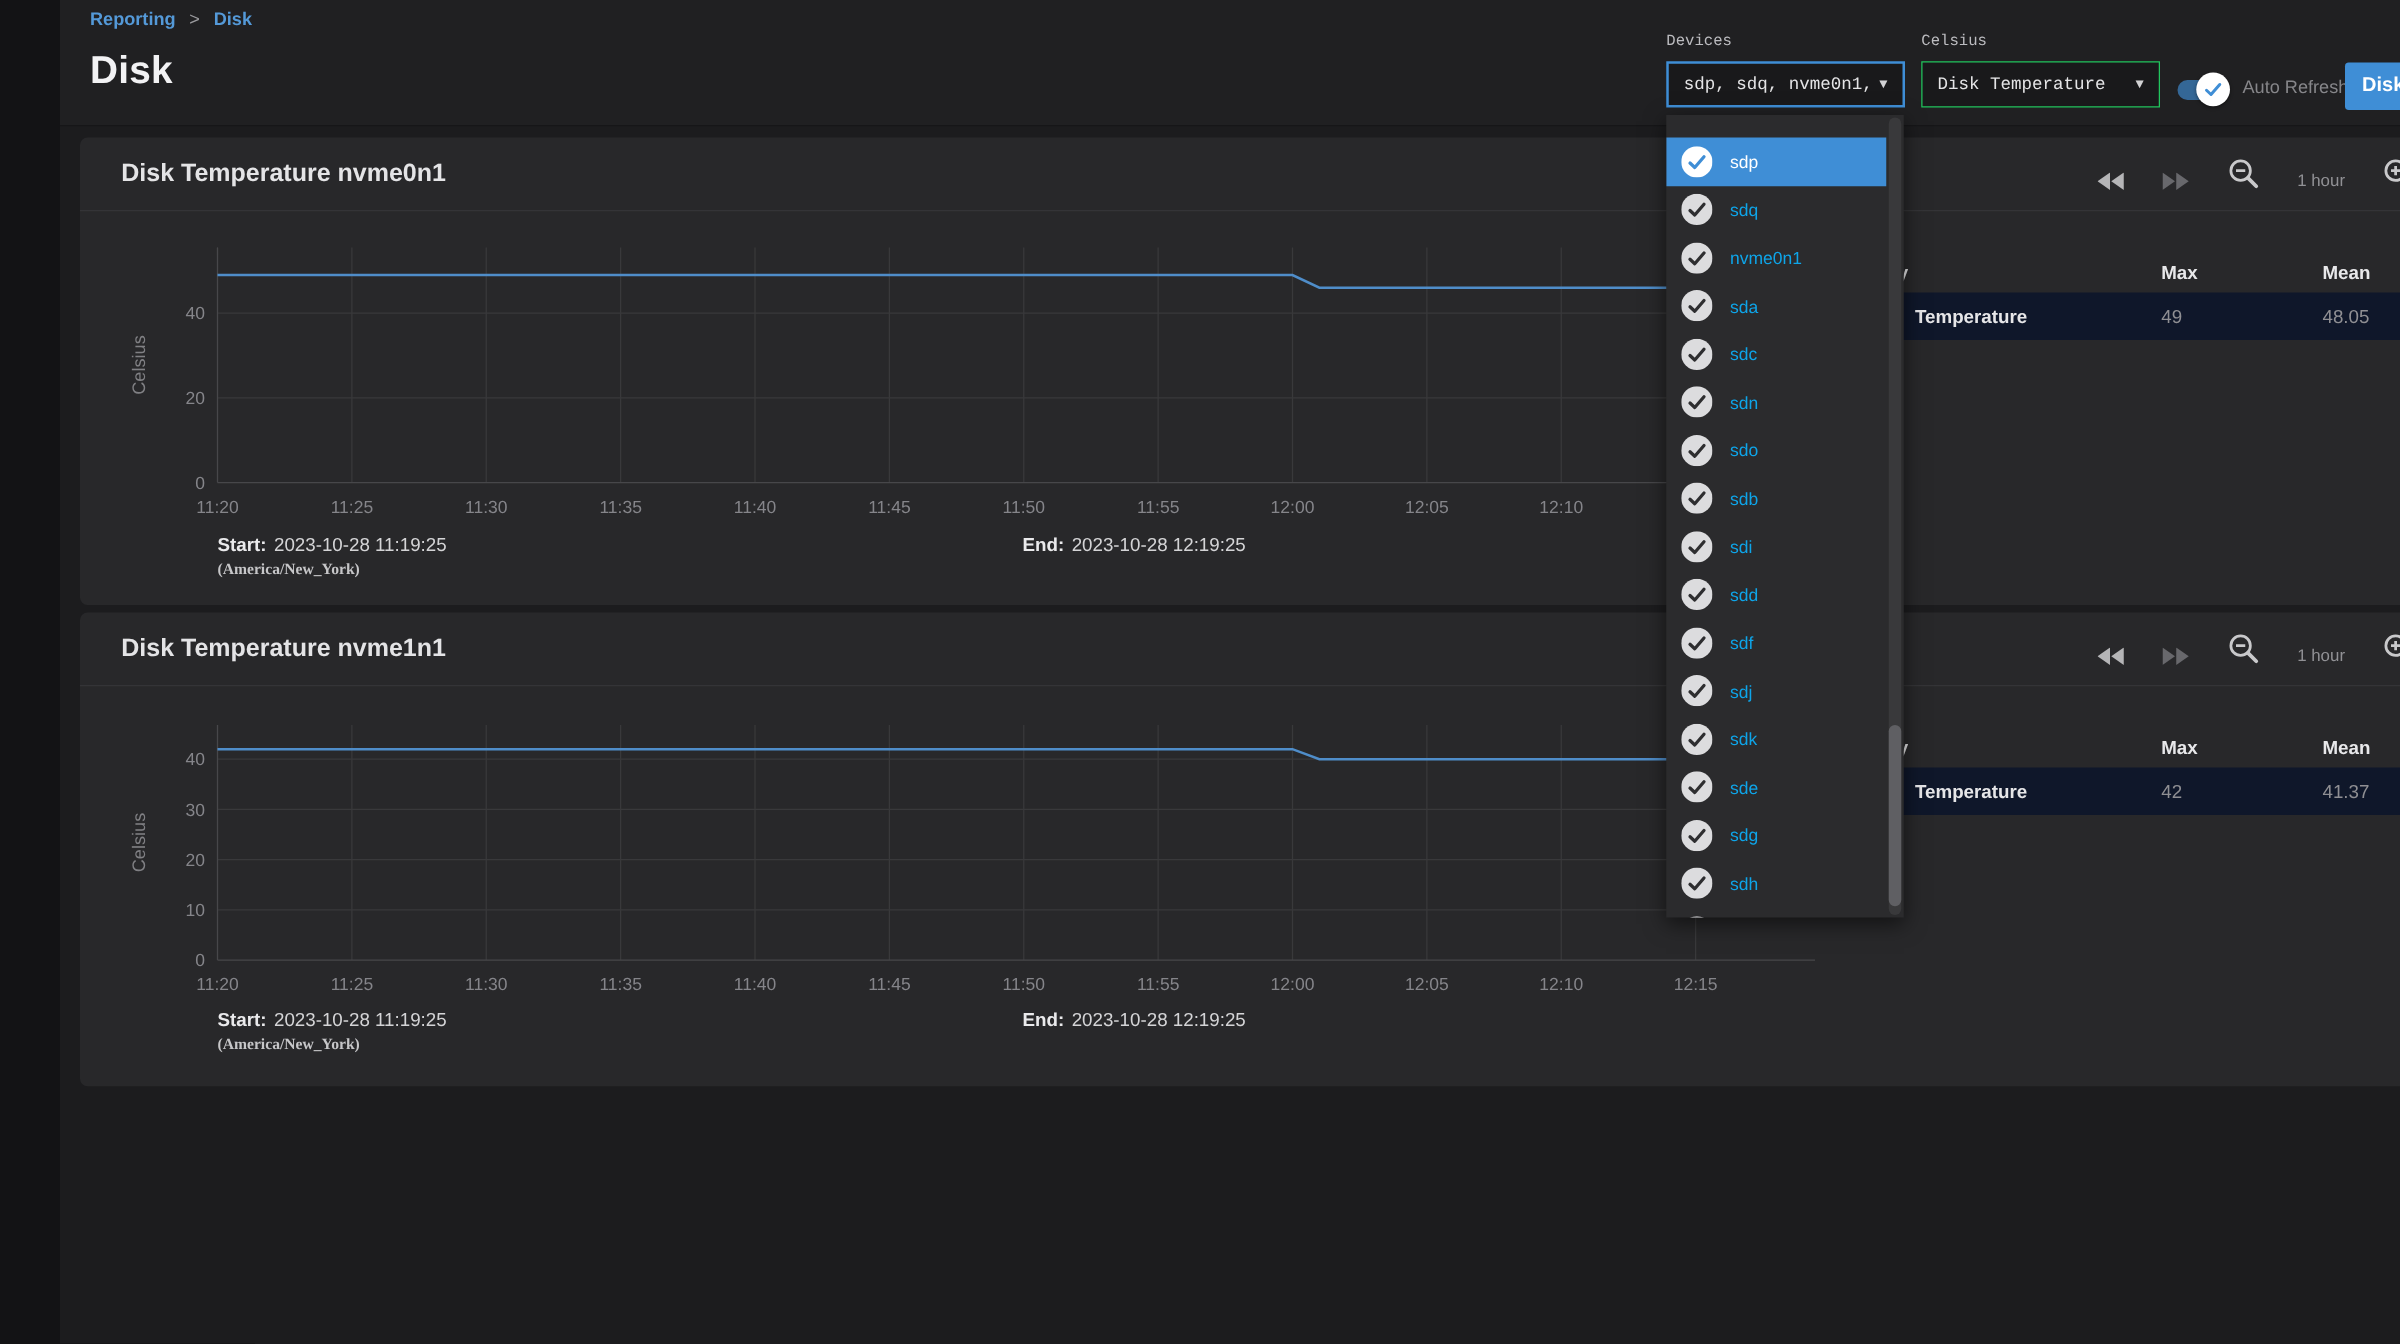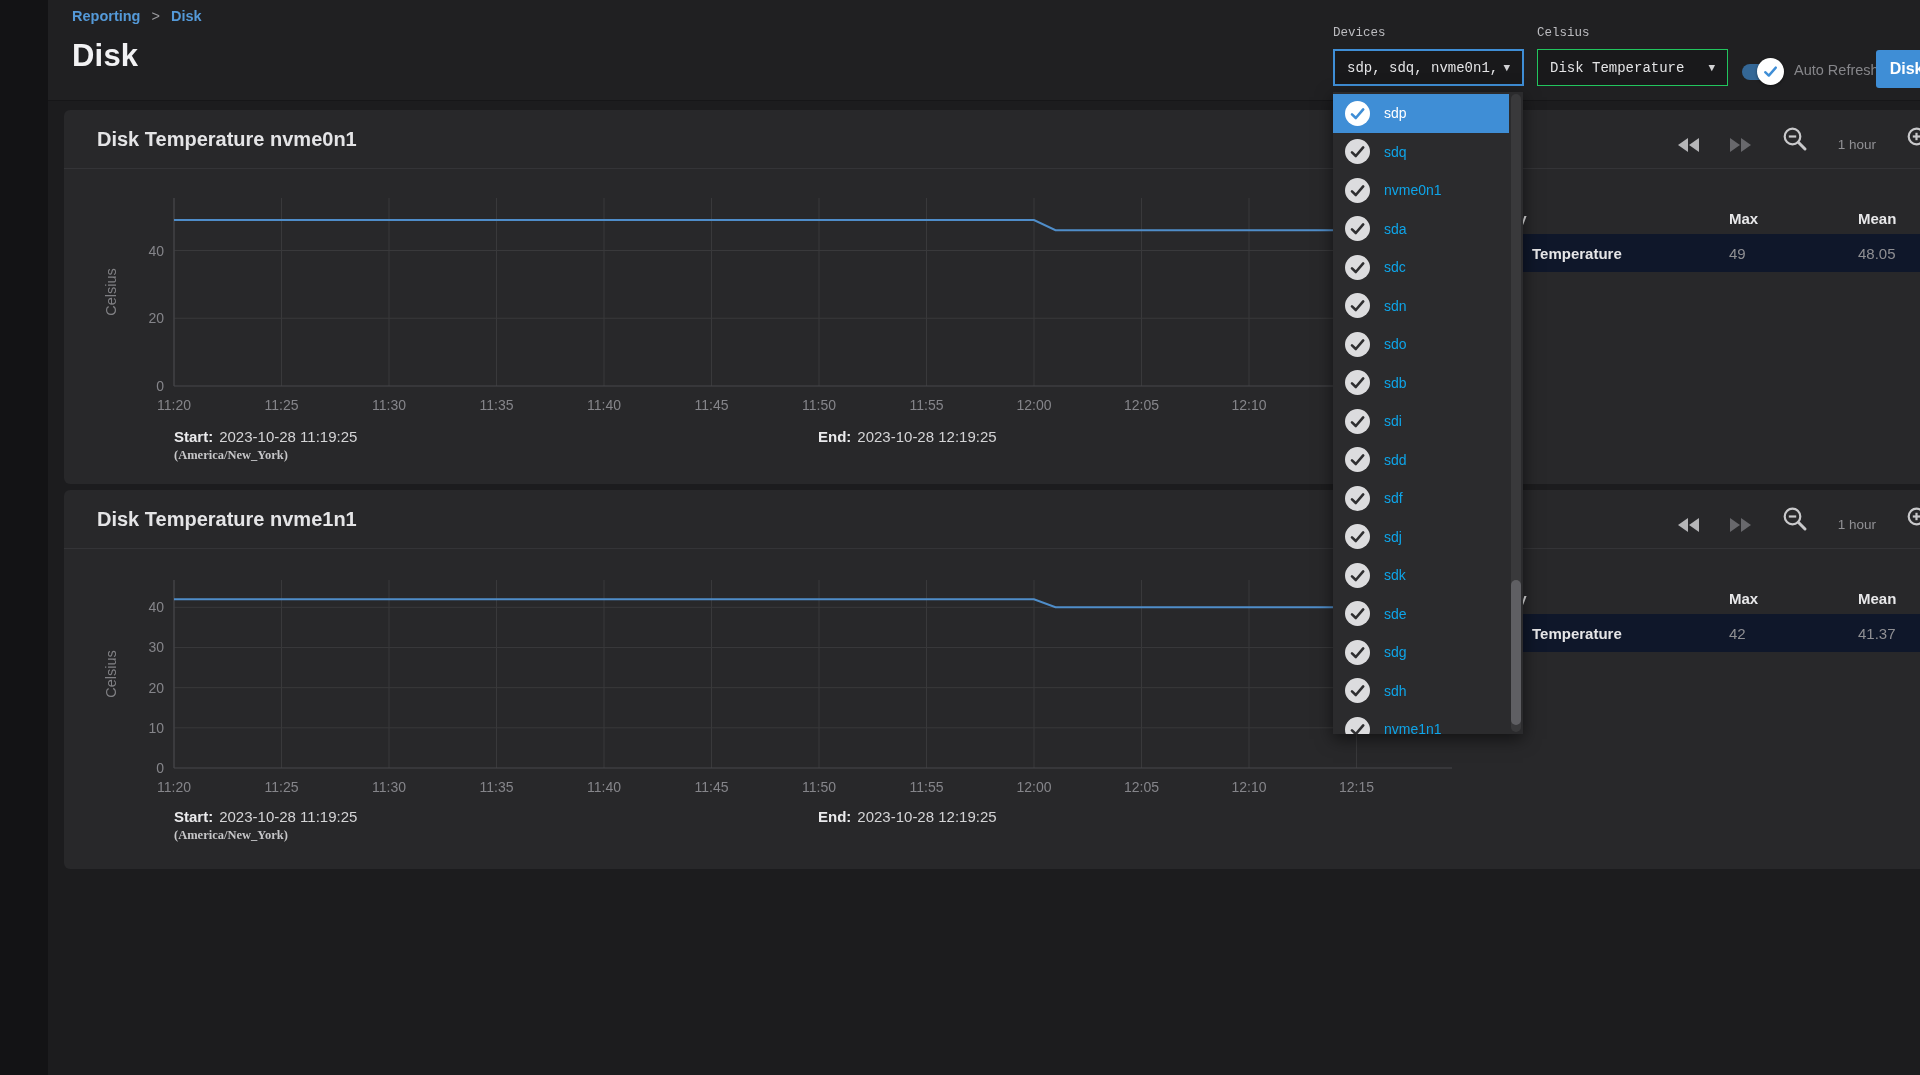--- a/index.html
+++ b/index.html
@@ -50,21 +50,21 @@
   .legend{position:absolute;left:1420px;top:92px;width:452px;font-size:15px;}
   .legend-header,.legend-row{display:grid;grid-template-columns:201px 85px 108px 1fr;align-items:center;gap:44px;}
   .legend-header{height:32px;font-weight:700;color:#e8e8ea;}
   .legend-header .c-key{padding-left:15px;}
   .legend-row{height:38px;background:#0f172a;}
   .legend-row .c-key{padding-left:48px;font-weight:700;color:#e6e6e8;}
   .legend-row .c-num{color:#8f8f93;}
   
   .dd-panel{position:absolute;left:1285px;top:92px;width:190px;height:642px;background:#2b2b2d;z-index:30;
             overflow:hidden;box-shadow:0 5px 16px rgba(0,0,0,.55);}
-  .dd-list{position:absolute;left:0;top:2px;width:176px;}
+  .dd-list{position:absolute;left:0;top:18px;width:176px;}
   .dd-item{height:38.5px;display:flex;align-items:center;padding-left:12px;gap:14px;cursor:pointer;}
   .dd-item .chk{width:25px;height:25px;display:flex;}
   .dd-item .chk svg{width:25px;height:25px;}
   .dd-item .chk circle{fill:#dcdcde;}
   .dd-item .chk path{stroke:#2e2e30;stroke-width:2.6;fill:none;stroke-linecap:round;stroke-linejoin:round;}
   .dd-item .dd-label{font-size:14px;color:#0ea5e9;}
   .dd-item.hl{background:#3f8ed6;}
   .dd-item.hl .chk circle{fill:#ffffff;}
   .dd-item.hl .chk path{stroke:#3f8ed6;}
   .dd-item.hl .dd-label{color:#ffffff;}

